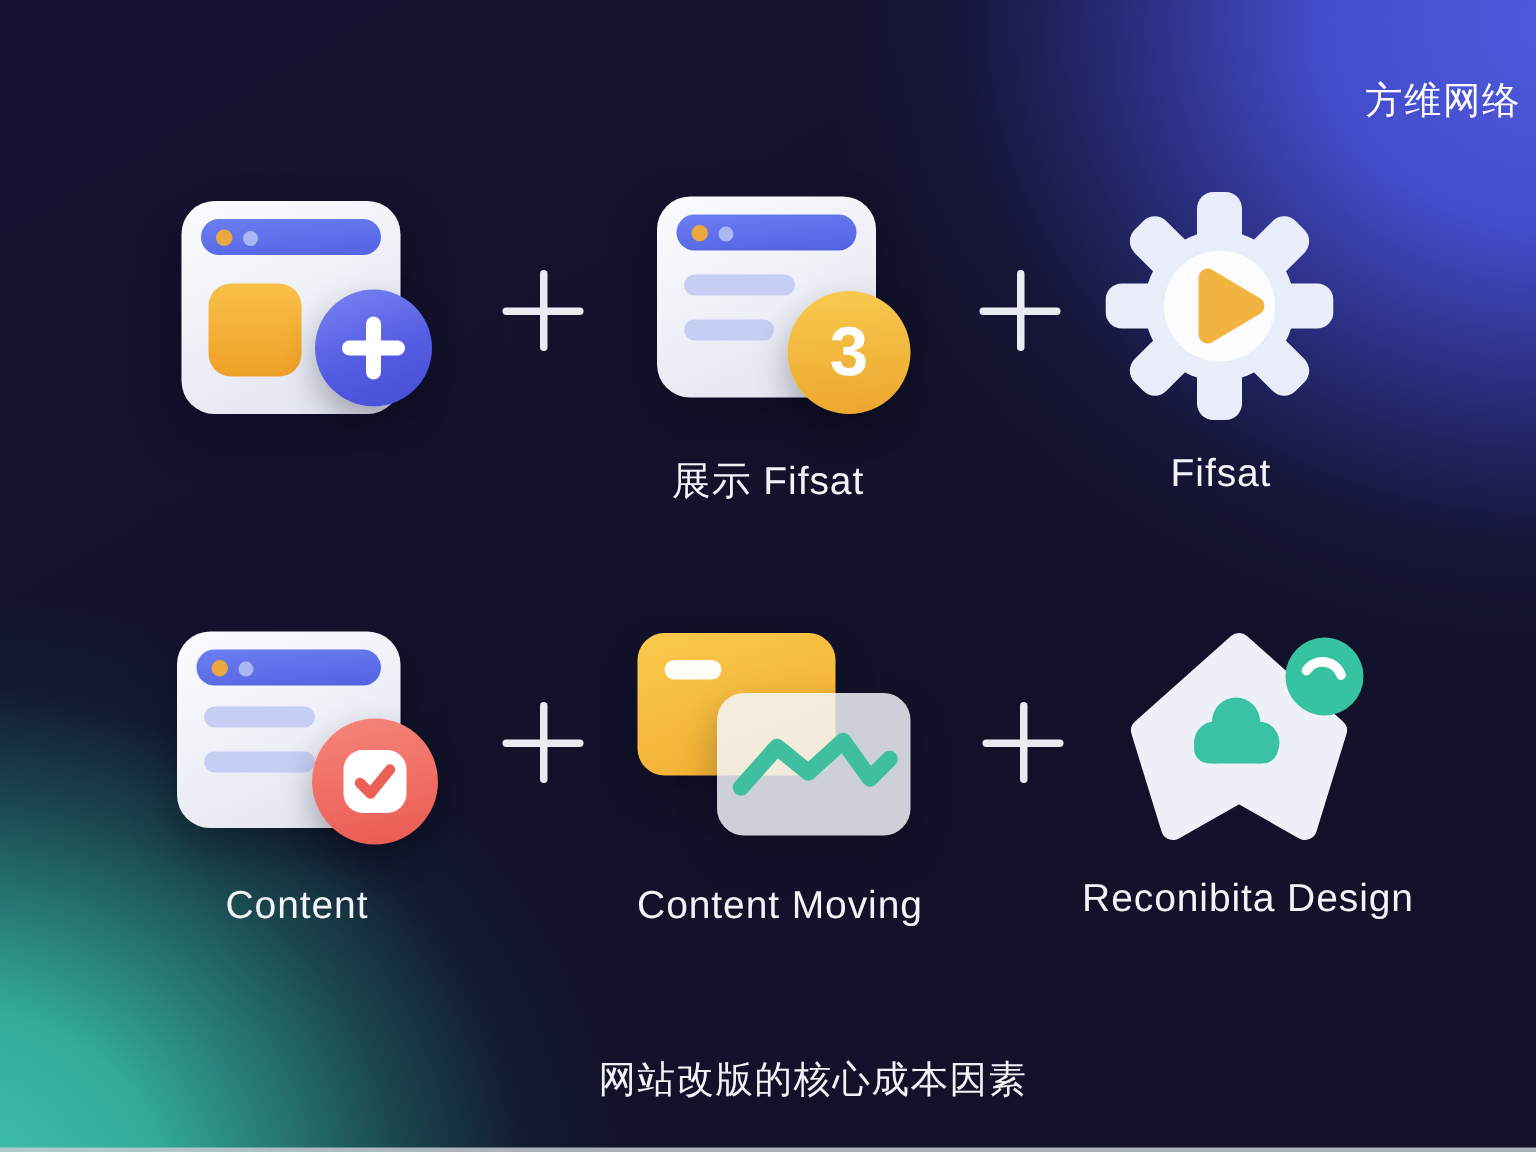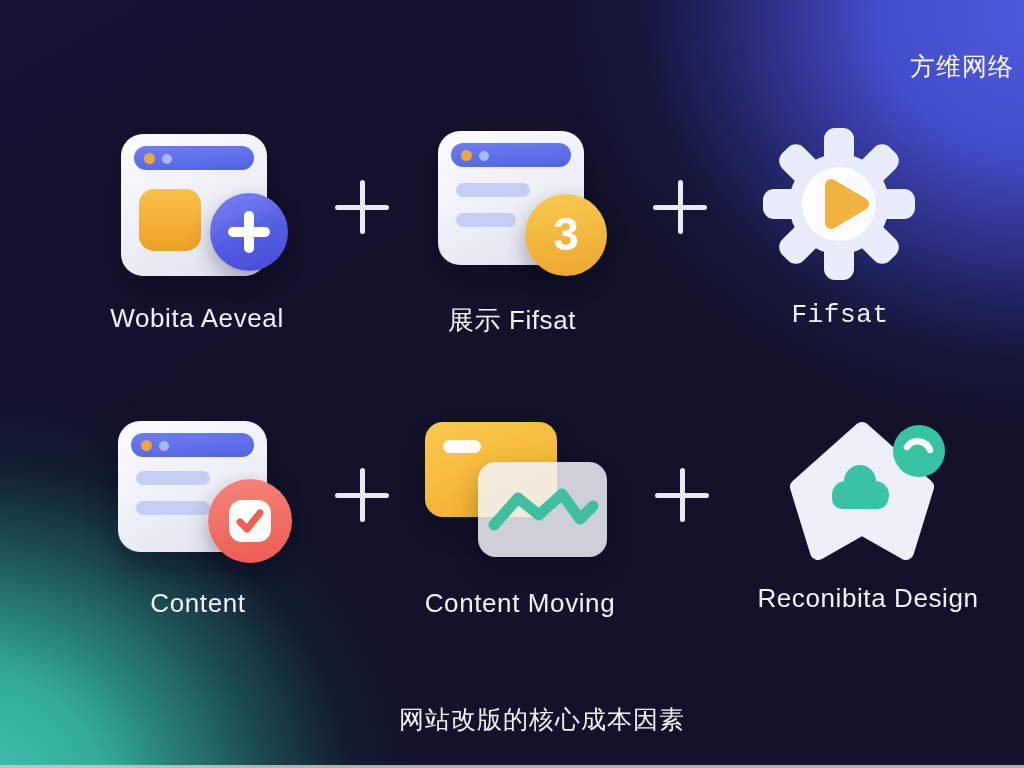--- a/index.html
+++ b/index.html
@@ -78,21 +78,20 @@
         <div class="topbar" style="width:120px;">
           <span class="dot dot-yellow"></span>
           <span class="dot dot-light"></span>
         </div>
         <div class="content-square"></div>
       </div>
       <div class="badge badge-blue" style="left:133px;top:62px;width:78px;height:78px;">
         <div class="plus-glyph"></div>
       </div>
     </div>
-    <div class="label">Wobita Aeveal</div>
   </div>
 
   <div class="plus" style="left:335px;top:180px;"></div>
 
   <div class="item row1" style="left:392px;top:131px;">
     <div class="icon-box">
       <div class="card" style="left:46px;top:0px;width:146px;height:134px;">
         <div class="topbar" style="width:120px;">
           <span class="dot dot-yellow"></span>
           <span class="dot dot-light"></span>
@@ -102,21 +101,21 @@
       </div>
       <div class="badge badge-yellow" style="left:133px;top:63px;width:82px;height:82px;">
         <span class="badge-num">3</span>
       </div>
     </div>
     <div class="label">展示 Fifsat</div>
   </div>
 
   <div class="plus" style="left:653px;top:180px;"></div>
 
-  <div class="item row1" style="left:720px;top:128px;font-family:Liberation Mono, monospace;">
+  <div class="item row1" style="left:694px;top:128px;">
     <div class="icon-box">
       <svg style="position:absolute;left:43px;top:0px;" width="152" height="152" viewBox="0 0 152 152">
         <g fill="#e9edfa">
           <rect x="61" y="0" width="30" height="40" rx="11" transform="rotate(0 76 76)"></rect>
           <rect x="61" y="0" width="30" height="40" rx="11" transform="rotate(45 76 76)"></rect>
           <rect x="61" y="0" width="30" height="40" rx="11" transform="rotate(90 76 76)"></rect>
           <rect x="61" y="0" width="30" height="40" rx="11" transform="rotate(135 76 76)"></rect>
           <rect x="61" y="0" width="30" height="40" rx="11" transform="rotate(180 76 76)"></rect>
           <rect x="61" y="0" width="30" height="40" rx="11" transform="rotate(225 76 76)"></rect>
           <rect x="61" y="0" width="30" height="40" rx="11" transform="rotate(270 76 76)"></rect>
@@ -162,21 +161,21 @@
         <svg style="position:absolute;left:9px;top:17px;" width="112" height="62" viewBox="0 0 112 62">
           <polyline points="7,46 31,19 52,36 75,15 93,40 106,27" fill="none" stroke="#3ec0a0" stroke-width="11" stroke-linecap="round" stroke-linejoin="round"></polyline>
         </svg>
       </div>
     </div>
     <div class="label">Content Moving</div>
   </div>
 
   <div class="plus" style="left:655px;top:468px;"></div>
 
-  <div class="item row2" style="left:748px;top:413px;justify-content:space-between;">
+  <div class="item row2" style="left:712px;top:413px;justify-content:space-between;">
     <div class="icon-box">
       <svg style="position:absolute;left:36px;top:4px;" width="156" height="148" viewBox="0 0 156 148">
         <path d="M78 13 L142 70 L122 135 L78 110 L34 135 L14 70 Z" fill="#edf0f9" stroke="#edf0f9" stroke-width="16" stroke-linejoin="round"></path>
         <g fill="#39c2a4">
           <circle cx="76" cy="64" r="16"></circle>
           <circle cx="62" cy="78" r="14"></circle>
           <circle cx="91" cy="78" r="14"></circle>
           <rect x="48" y="72" width="56" height="20" rx="10"></rect>
         </g>
       </svg>

